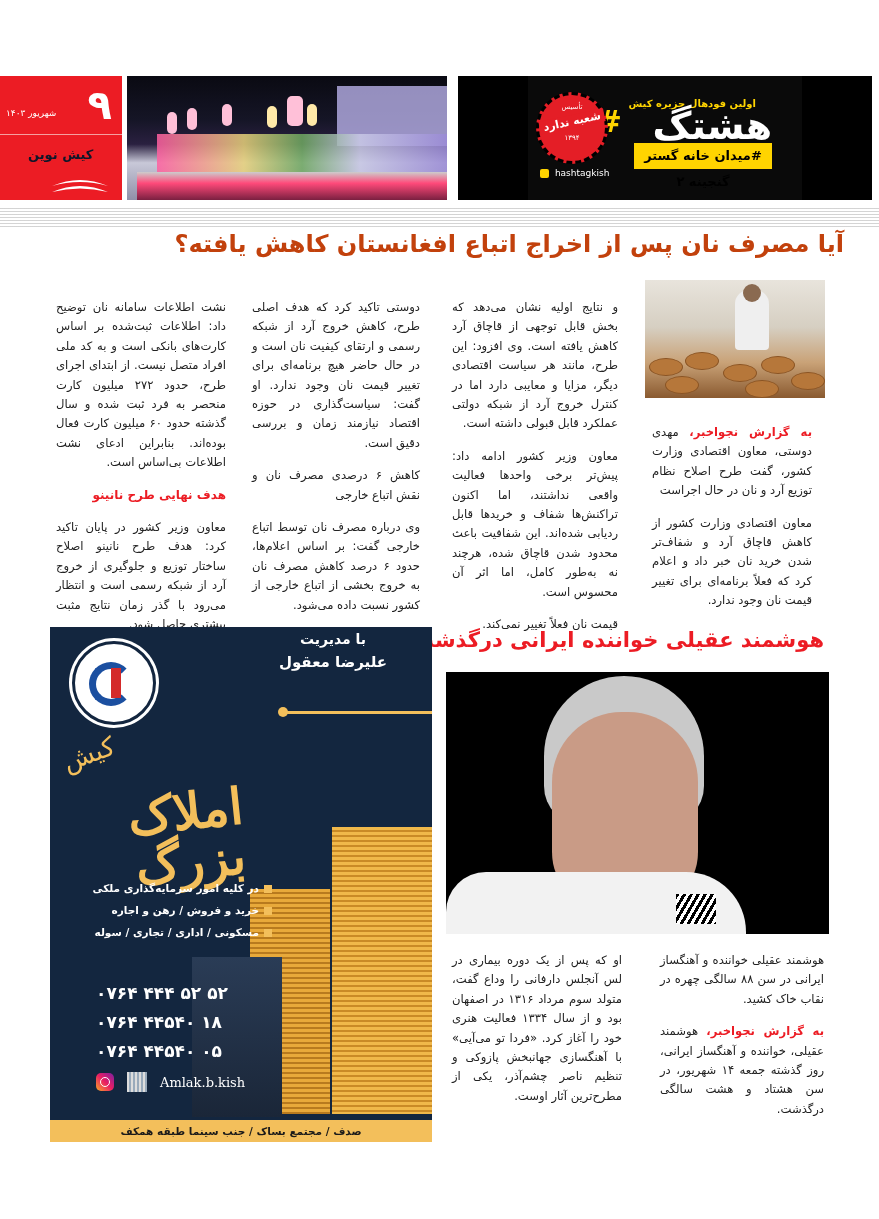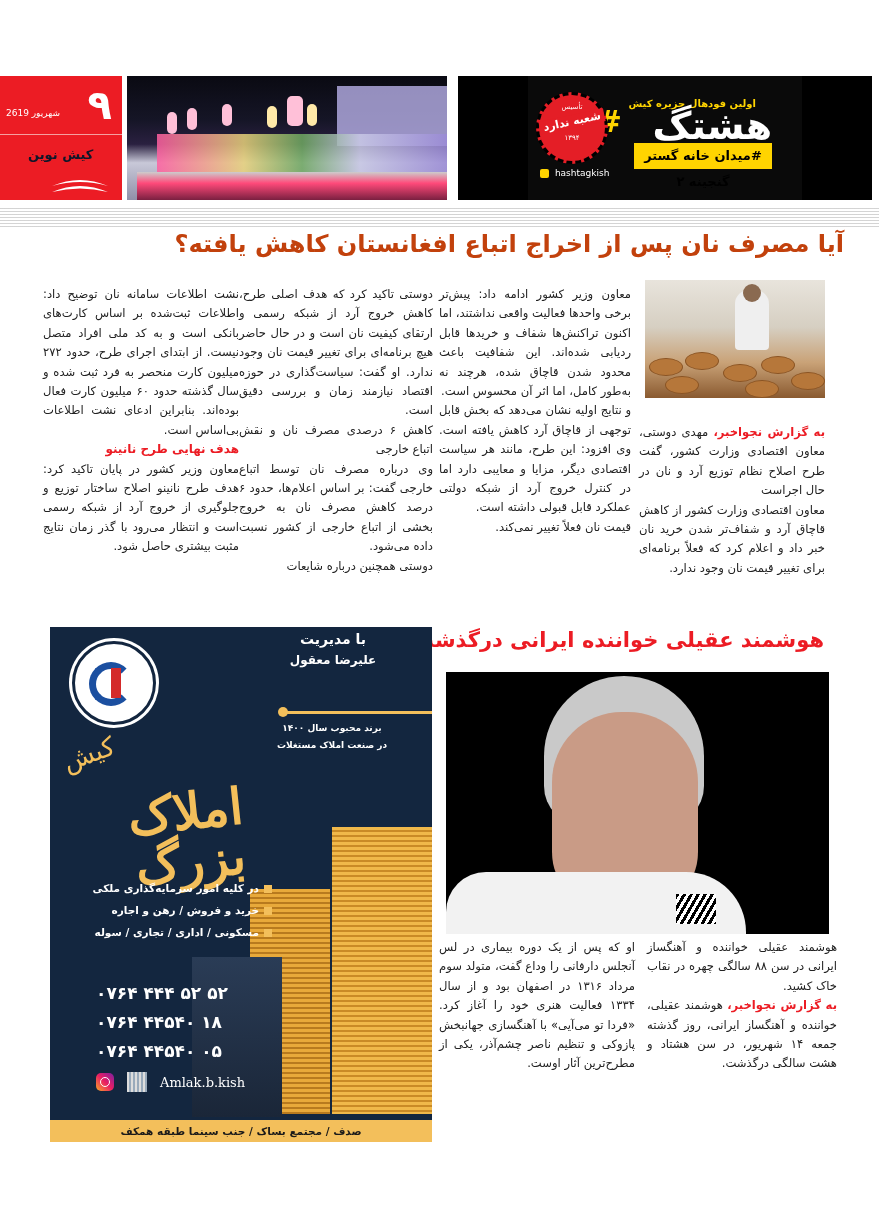--- a/index.html
+++ b/index.html
@@ -43,21 +43,21 @@
   h1 { margin:0; }
   #headline-1 { right:35px; top:230px; width:700px; color:#c2410c; font-size:24px; font-weight:bold; text-align:right; white-space:nowrap; }
 
   #bread-photo { left:645px; top:280px; width:180px; height:118px; overflow:hidden;
      background:linear-gradient(180deg,#e8e4dc 0%,#d6cfc2 40%,#c9a277 70%,#8a5a30 100%); }
   #bread-photo .man { position:absolute; left:90px; top:10px; width:34px; height:60px; border-radius:14px 14px 4px 4px; background:#efefef; }
   #bread-photo .head { position:absolute; left:98px; top:4px; width:18px; height:18px; border-radius:50%; background:#8a6a50; }
   .bread { position:absolute; width:32px; height:16px; border-radius:50%; background:#b6773a; border:1px solid #8a5424; }
 
   .col { position:absolute; font-size:11.6px; line-height:19.4px; text-align:justify; text-align-last:right; color:#222; }
-  .col p { margin:0; }
+  .col p { margin:13px; }
   .red { color:#ec1c24; font-weight:bold; }
   .subhead { color:#ec1c24; font-weight:bold; font-size:12px; }
 
   #art1-col1 { right:54px; top:404px; width:186px; }
   #art1-col2 { right:248px; top:285px; width:192px; }
   #art1-col3 { right:446px; top:285px; width:194px; }
   #art1-col4 { right:640px; top:285px; width:196px; }
 
   #headline-2 { right:55px; top:628px; width:400px; color:#ec1c24; font-size:21px; font-weight:bold; text-align:right; white-space:nowrap; }
 
@@ -69,21 +69,21 @@
      background:repeating-linear-gradient(120deg,#000 0 3px,#fff 3px 6px); }
 
   #art2-col1 { right:42px; top:938px; width:190px; }
   #art2-col2 { right:244px; top:938px; width:196px; }
 
   #amlak-ad { left:50px; top:627px; width:382px; height:515px; background:#13263f; overflow:hidden; direction:rtl; color:#fff; }
   #amlak-ad .logo { position:absolute; left:22px; top:14px; width:78px; height:78px; border-radius:50%; background:#fff; border:3px solid #13263f; box-shadow:0 0 0 3px #fff; }
   #amlak-ad .logo .c { position:absolute; left:14px; top:18px; width:44px; height:44px; border-radius:50%; border:7px solid #1b4fa0; border-right-color:transparent; box-sizing:border-box; }
   #amlak-ad .logo .b { position:absolute; left:36px; top:24px; width:10px; height:30px; background:#d42a2a; }
   #amlak-ad .mgmt { position:absolute; right:24px; top:4px; font-size:14px; font-weight:bold; text-align:center; width:150px; }
-  #amlak-ad .name { position:absolute; right:24px; top:26px; font-size:12px; font-weight:bold; text-align:center; width:150px; }
+  #amlak-ad .name { position:absolute; right:24px; top:26px; font-size:15px; font-weight:bold; text-align:center; width:150px; }
   #amlak-ad .mobile { position:absolute; right:8px; top:46px; font-size:22px; font-weight:bold; text-align:center; width:180px; direction:ltr; }
   #amlak-ad .gold-line { position:absolute; right:0; top:84px; width:148px; height:3px; background:#f3bf5b; }
   #amlak-ad .gold-dot { position:absolute; right:144px; top:80px; width:10px; height:10px; border-radius:50%; background:#f3bf5b; }
   #amlak-ad .brandline { position:absolute; right:30px; top:93px; width:140px; text-align:center; font-size:9px; font-weight:bold; line-height:17px; }
   #amlak-ad .calli { position:absolute; left:18px; top:160px; width:240px; color:#f3bf5b; font-family:"DejaVu Serif", serif; font-size:50px; font-weight:bold; transform:rotate(-6deg); text-align:center; line-height:1; }
   #amlak-ad .calli-kish { position:absolute; left:12px; top:112px; color:#f3bf5b; font-family:"DejaVu Serif", serif; font-size:26px; transform:rotate(-20deg); }
   #amlak-ad .bullets { position:absolute; left:22px; top:250px; width:200px; font-size:10.5px; font-weight:bold; line-height:22px; text-align:right; }
   #amlak-ad .bullets .sq { display:inline-block; width:8px; height:8px; background:#f3bf5b; margin-left:5px; vertical-align:middle; }
   #amlak-ad .phones { position:absolute; left:46px; top:352px; font-size:17px; font-weight:bold; line-height:29px; direction:ltr; letter-spacing:2px; }
   #amlak-ad .insta { position:absolute; left:46px; top:445px; direction:ltr; font-family:"DejaVu Serif", serif; font-size:13px; display:flex; align-items:center; gap:13px; }
@@ -95,21 +95,21 @@
   #amlak-ad .tower2 { position:absolute; right:102px; top:262px; width:80px; height:225px;
      background:repeating-linear-gradient(180deg,#e8a93a 0 3px,#b87a1e 3px 5px); }
   #amlak-ad .city { position:absolute; right:150px; top:330px; width:90px; height:160px; background:linear-gradient(180deg,#2a3c56,#1a2638); }
   #amlak-ad .footer { position:absolute; left:0; right:0; bottom:0; height:22px; background:#f3bf5b; color:#1a1a1a; font-size:10.5px; font-weight:bold; text-align:center; line-height:22px; }
 </style>
 </head>
 <body>
 
 <div id="masthead" class="abs">
   <div class="num">۹</div>
-  <div class="date">شهریور 2619</div>
+  <div class="date">شهریور ۱۴۰۳</div>
   <div class="rule"></div>
   <div class="brand">کیش نوین</div>
   <svg class="waves" width="60" height="20" viewBox="0 0 60 20">
     <path d="M2 10 Q30 -2 58 10 Q30 2 2 10Z" fill="#fff"></path>
     <path d="M2 16 Q30 4 58 16 Q30 9 2 16Z" fill="#fff"></path>
   </svg>
 </div>
 
 <div id="boat-photo" class="abs" title="قایق تفریحی نورانی در شب">
   <div class="cabin"></div>
@@ -155,22 +155,22 @@
   <div class="bread" style="left:20px;top:96px;"></div>
   <div class="bread" style="left:100px;top:100px;"></div>
 </div>
 
 <div id="art1-col1" class="col">
   <p style="margin-top:19px;"><span class="red">به گزارش نجواخبر،</span><span> مهدی دوستی، معاون اقتصادی وزارت کشور، گفت طرح اصلاح نظام توزیع آرد و نان در حال اجراست</span></p>
   <p>معاون اقتصادی وزارت کشور از کاهش قاچاق آرد و شفاف‌تر شدن خرید نان خبر داد و اعلام کرد که فعلاً برنامه‌ای برای تغییر قیمت نان وجود ندارد.</p>
 </div>
 
 <div id="art1-col2" class="col">
+  <p>و نتایج اولیه نشان می‌دهد که بخش قابل توجهی از قاچاق آرد کاهش یافته است. وی افزود: این طرح، مانند هر سیاست اقتصادی دیگر، مزایا و معایبی دارد اما در کنترل خروج آرد از شبکه دولتی عملکرد قابل قبولی داشته است.</p>
   <p>معاون وزیر کشور ادامه داد: پیش‌تر برخی واحدها فعالیت واقعی نداشتند، اما اکنون تراکنش‌ها شفاف و خریدها قابل ردیابی شده‌اند. این شفافیت باعث محدود شدن قاچاق شده، هرچند نه به‌طور کامل، اما اثر آن محسوس است.</p>
-  <p>و نتایج اولیه نشان می‌دهد که بخش قابل توجهی از قاچاق آرد کاهش یافته است. وی افزود: این طرح، مانند هر سیاست اقتصادی دیگر، مزایا و معایبی دارد اما در کنترل خروج آرد از شبکه دولتی عملکرد قابل قبولی داشته است.</p>
   <p>قیمت نان فعلاً تغییر نمی‌کند.</p>
 </div>
 
 <div id="art1-col3" class="col">
   <p>دوستی تاکید کرد که هدف اصلی طرح، کاهش خروج آرد از شبکه رسمی و ارتقای کیفیت نان است و در حال حاضر هیچ برنامه‌ای برای تغییر قیمت نان وجود ندارد. او گفت: سیاست‌گذاری در حوزه اقتصاد نیازمند زمان و بررسی دقیق است.</p>
   <p>کاهش ۶ درصدی مصرف نان و نقش اتباع خارجی</p>
   <p>وی درباره مصرف نان توسط اتباع خارجی گفت: بر اساس اعلام‌ها، حدود ۶ درصد کاهش مصرف نان به خروج بخشی از اتباع خارجی از کشور نسبت داده می‌شود.</p>
   <p>دوستی همچنین درباره شایعات</p>
 </div>
 
@@ -204,24 +204,20 @@
   <div class="city"></div>
 
   <div class="logo">
     <div class="c"></div>
     <div class="b"></div>
   </div>
   <div class="mgmt">با مدیریت</div>
   <div class="name">علیرضا معقول</div>
   <div class="gold-dot"></div>
   <div class="gold-line"></div>
-  <div class="brandline">
-    <div>برند محبوب سال ۱۴۰۰</div>
-    <div>در صنعت املاک مستغلات</div>
-  </div>
 
   <div class="calli-kish">کیش</div>
   <div class="calli">املاک بزرگ</div>
 
   <div class="bullets">
     <div><span class="sq"></span><span>در کلیه امور سرمایه‌گذاری ملکی</span></div>
     <div><span class="sq"></span><span>خرید و فروش / رهن و اجاره</span></div>
     <div><span class="sq"></span><span>مسکونی / اداری / تجاری / سوله</span></div>
   </div>
 

